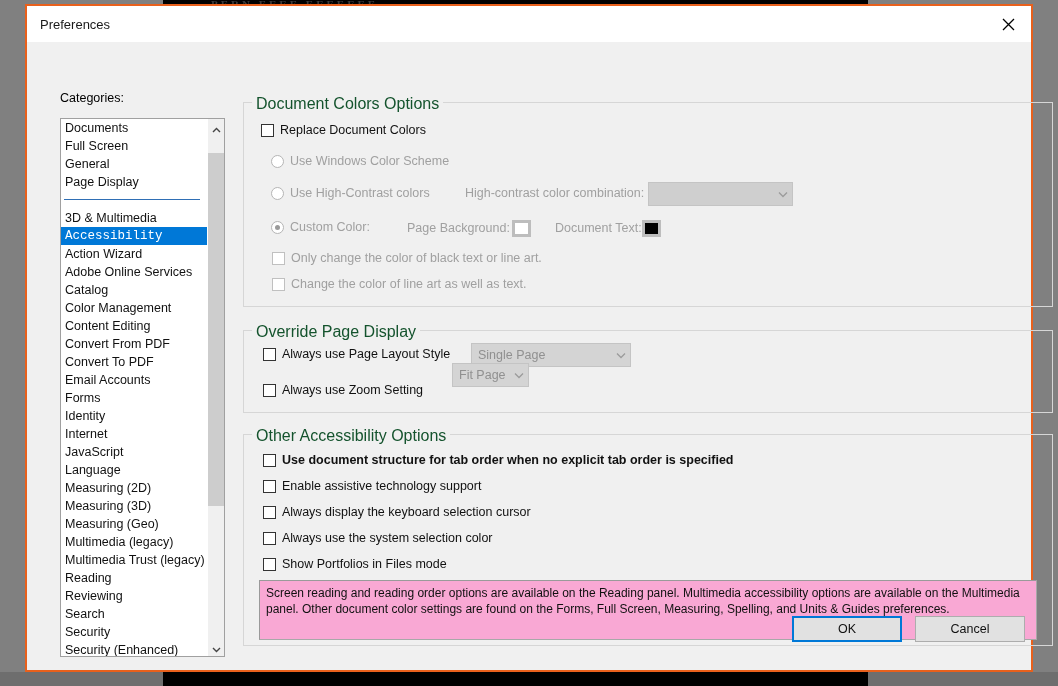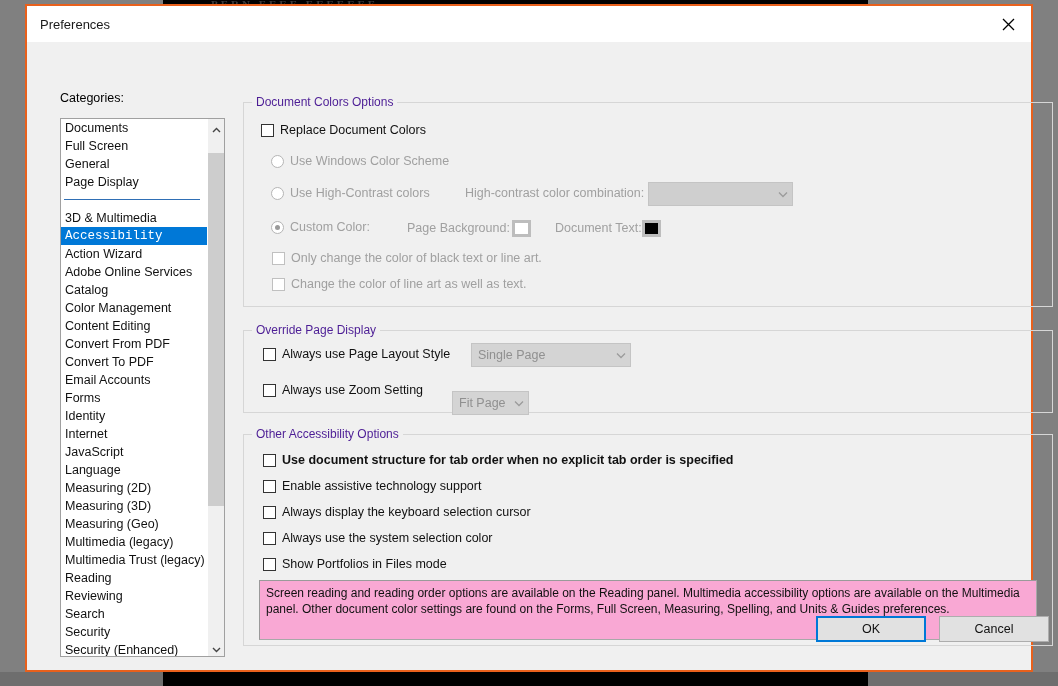--- a/index.html
+++ b/index.html
@@ -115,21 +115,21 @@
   }
 
   
   .group {
     position: absolute;
     border: 1px solid #d6d6d6;
   }
   .group > .legend {
     position: absolute; top: -8px; left: 8px;
     background: #f0f0f0; padding: 0 4px;
-    font-size: 12px; color: #4c1d95; white-space: nowrap;
+    font-size: 16px; color: #14532d; white-space: nowrap;
   }
   #grp-colors   { left: 216px; top: 60px;  width: 810px; height: 205px; }
   #grp-override { left: 216px; top: 288px; width: 810px; height: 83px;  }
   #grp-other    { left: 216px; top: 392px; width: 810px; height: 212px; }
 
   
   .row { position: absolute; display: flex; align-items: center; }
   .cbox {
     width: 13px; height: 13px; flex: 0 0 13px;
     background: #fff; border: 1px solid #333;
@@ -181,21 +181,21 @@
     width: 778px; height: 60px;
     background: #f9a8d4;
     border: 1px solid #a8a8a8;
     border-top-color: #9a9a9a; border-left-color: #9a9a9a;
     padding: 4px 6px;
     font-size: 12px; color: #111; line-height: 16px;
   }
 
   
   .footer {
-    position: absolute; left: 0; right: 0; bottom: 0; height: 62px; margin-left: 24px;
+    position: absolute; left: 0; right: 0; bottom: 0; height: 62px;
   }
   .btn {
     position: absolute; top: 8px; height: 26px;
     background: #e1e1e1; border: 1px solid #adadad;
     font-size: 12.5px; color: #111;
     display: flex; align-items: center; justify-content: center;
     cursor: pointer;
   }
   .btn.default {
     border: 2px solid #0078d7;
@@ -346,21 +346,21 @@
           <svg width="10" height="7" viewBox="0 0 10 7">
               <path d="M1 1.5 L5 5.5 L9 1.5" stroke="#9b9b9b" stroke-width="1.3" fill="none"></path>
             </svg>
         </span>
       </div>
 
       <div class="row" style="left:19px; top:52px;">
         <span class="cbox"></span>
         <span class="lbl">Always use Zoom Setting</span>
       </div>
-      <div class="combo light" style="left:208px; top:60px; width:77px; height:24px;justify-content:center;">
+      <div class="combo light" style="left:208px; top:32px; width:77px; height:24px;justify-content:center;">
         <span>Fit Page</span>
         <span class="arrow">
           <svg width="10" height="7" viewBox="0 0 10 7">
               <path d="M1 1.5 L5 5.5 L9 1.5" stroke="#9b9b9b" stroke-width="1.3" fill="none"></path>
             </svg>
         </span>
       </div>
     </div>
 
     <div class="group" id="grp-other">

